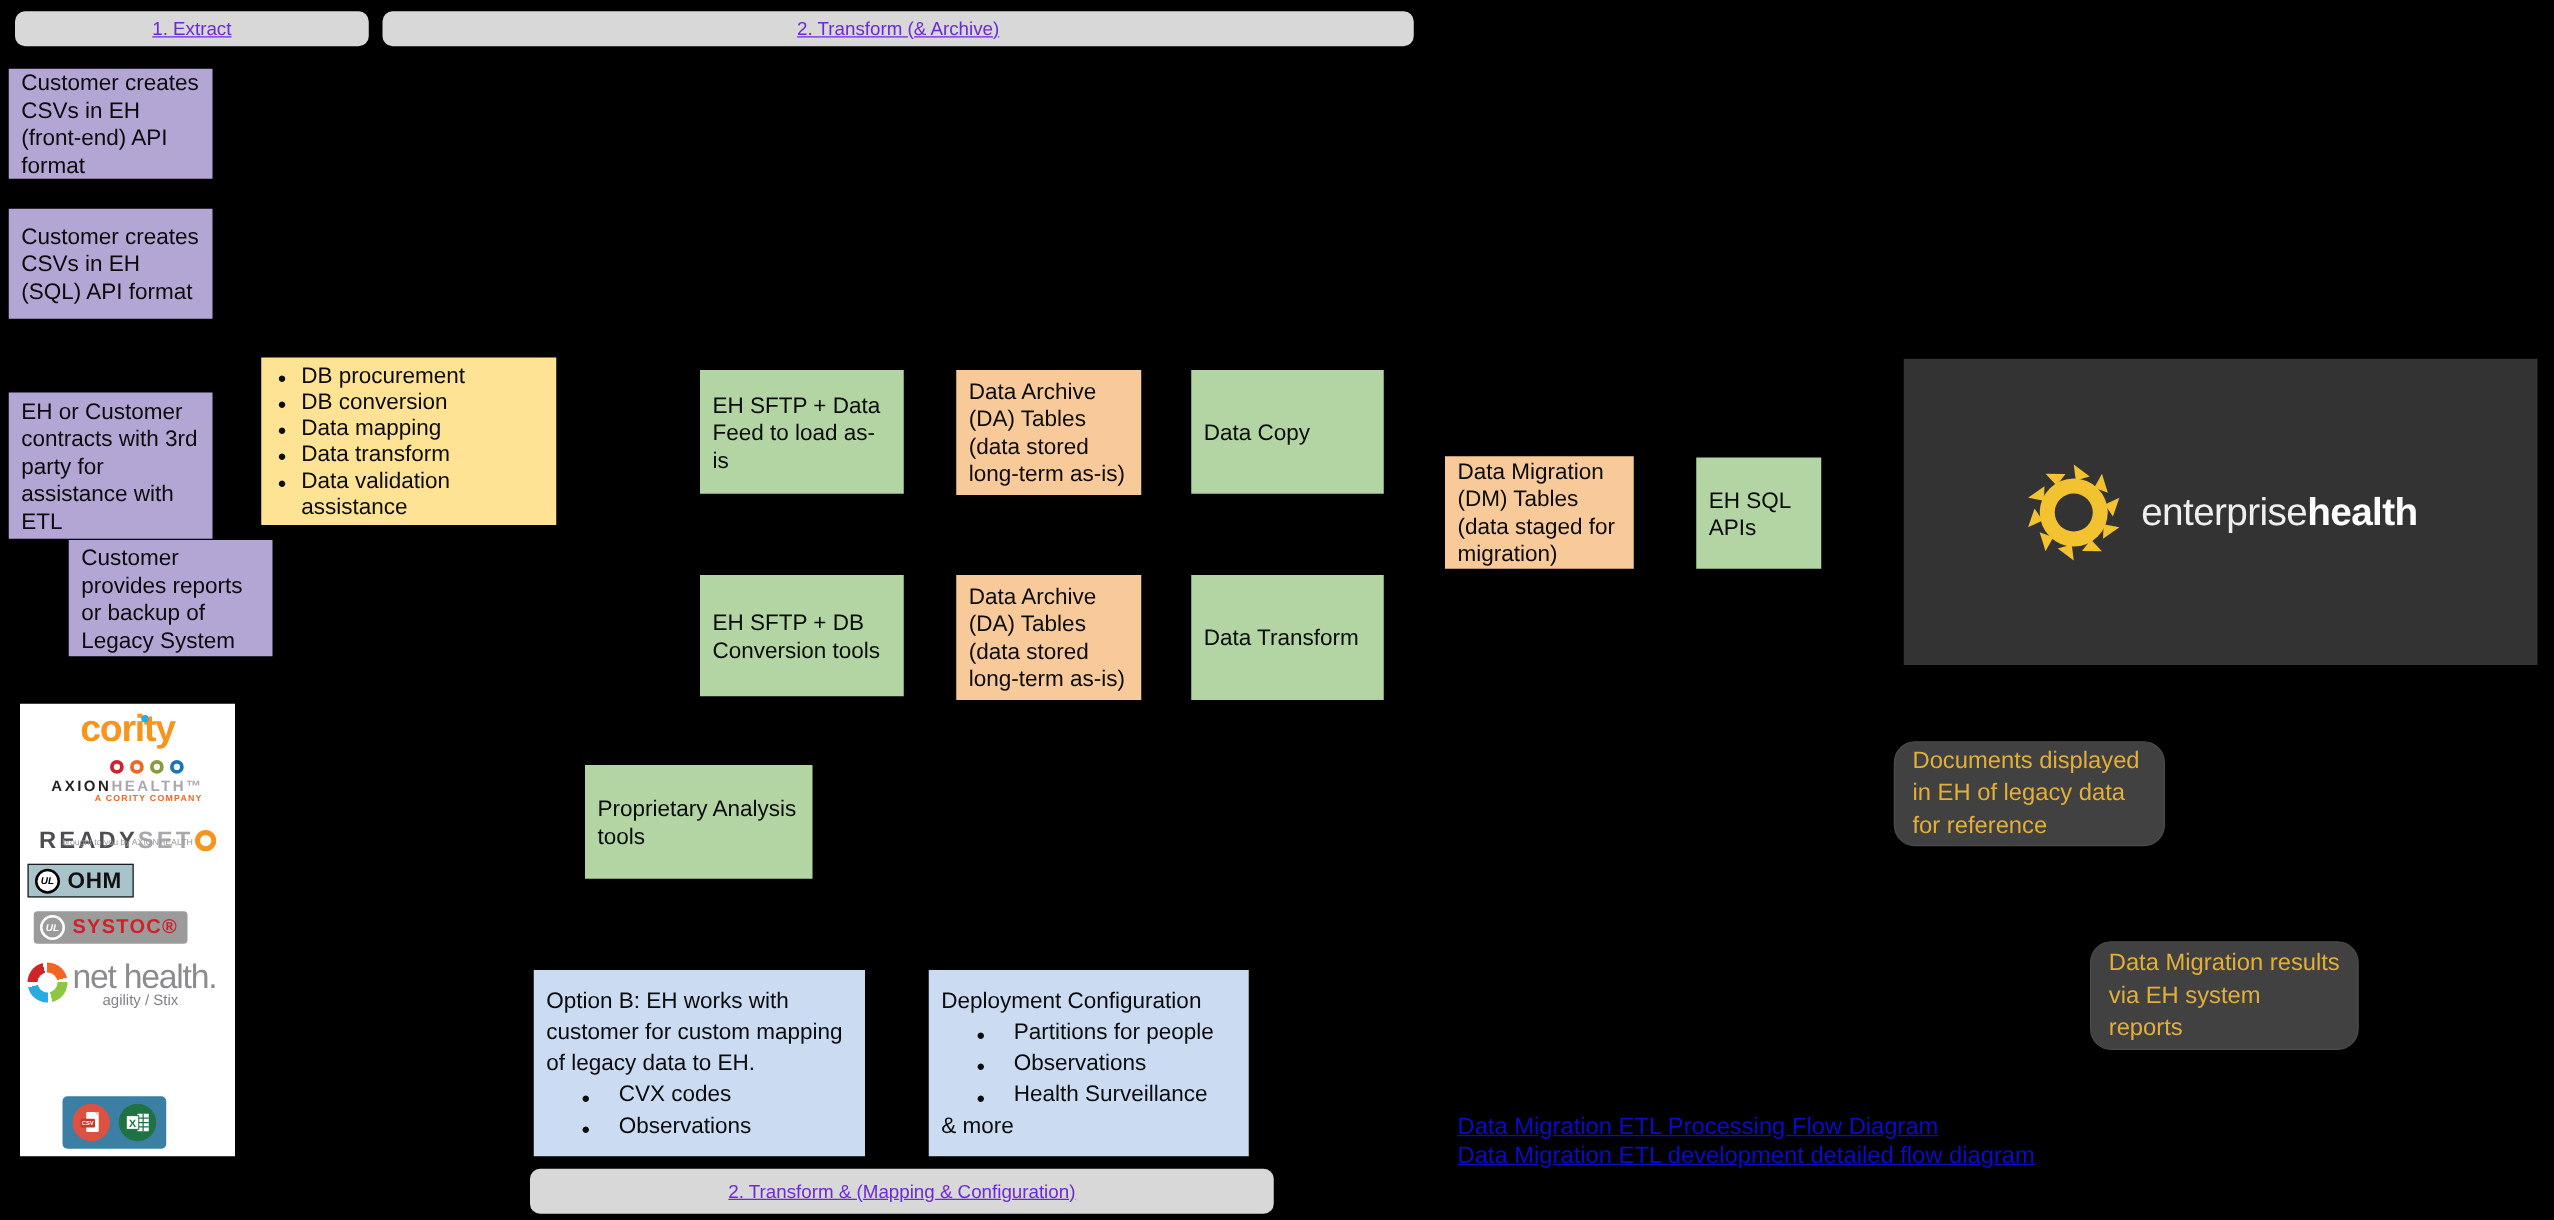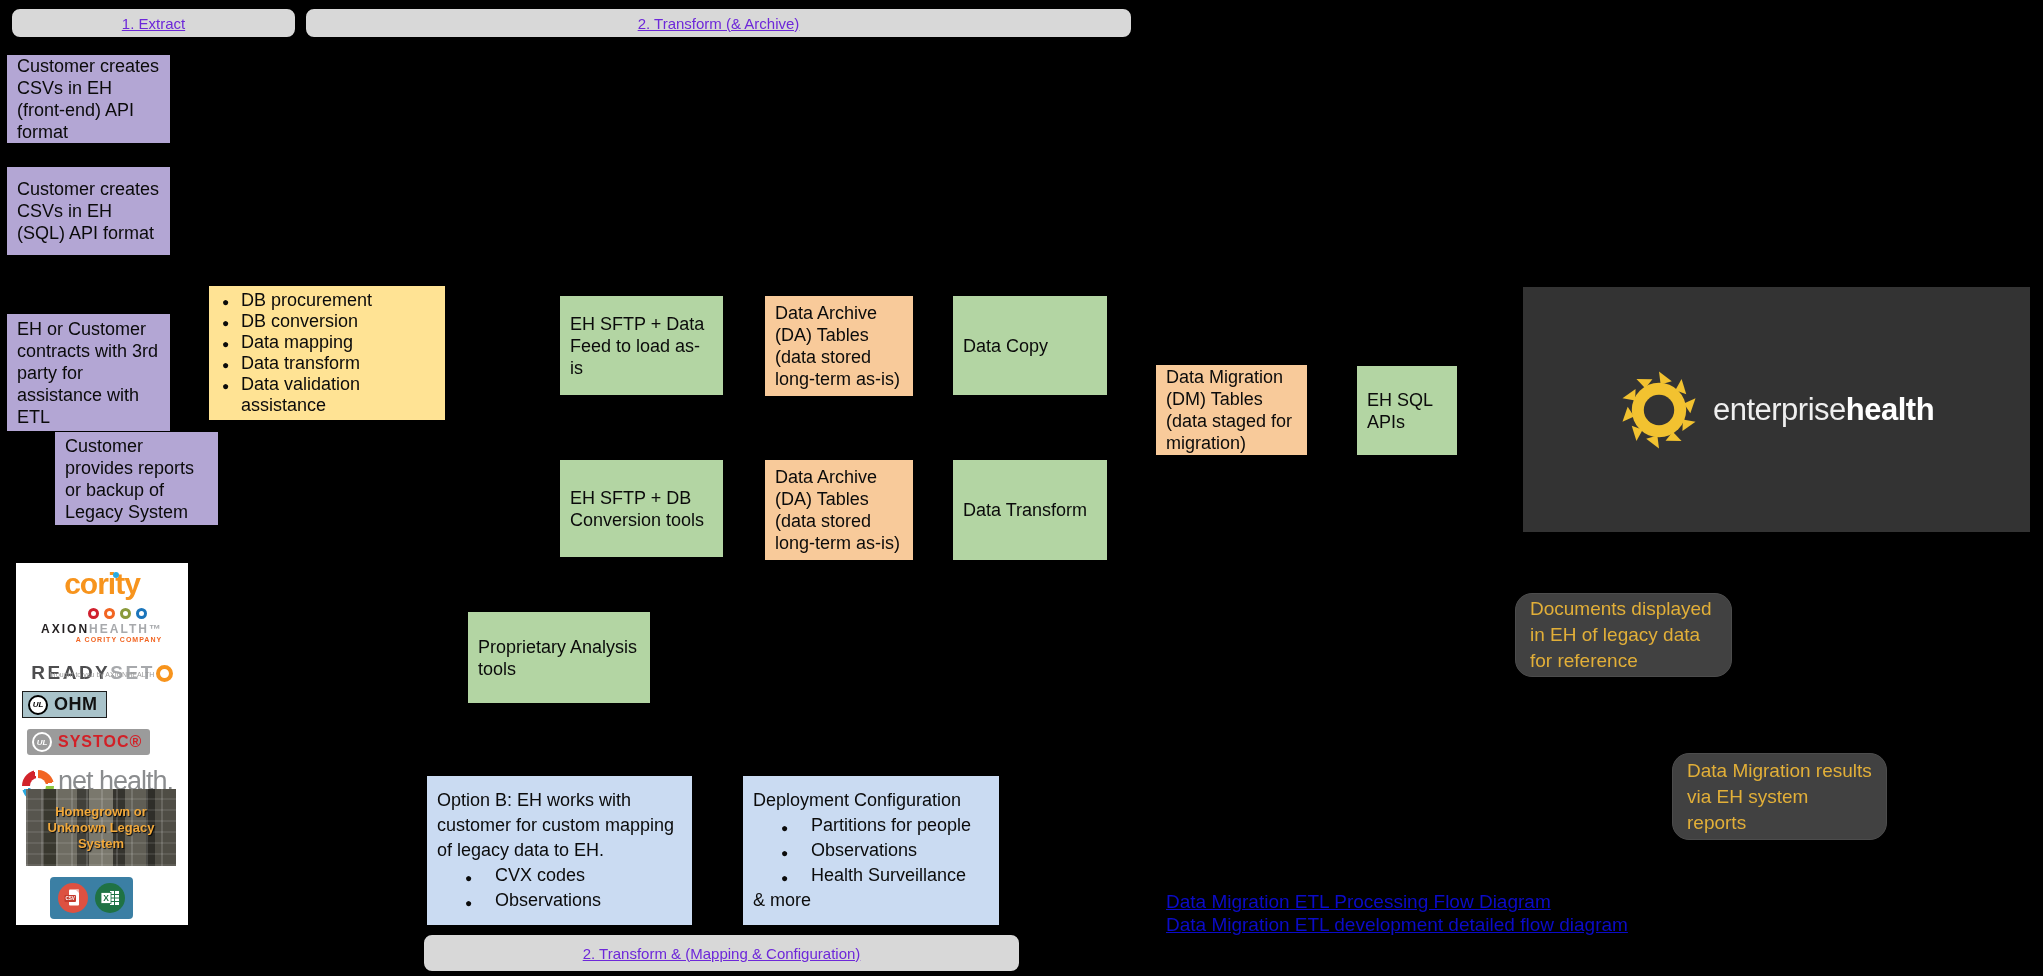--- a/index.html
+++ b/index.html
@@ -235,23 +235,20 @@
       <span class="systoc-text">SYSTOC®</span>
     </div>
 
     <div class="nh">
       <span class="nh-ring"></span>
       <span class="nh-hole"></span>
       <span class="nh-text">net health.</span>
       <span class="nh-sub">agility / Stix</span>
     </div>
 
-    <div class="homegrown">
-      <span>Homegrown or Unknown Legacy System</span>
-    </div>
 
     <div class="filebox">
       <svg width="30" height="30" viewBox="0 0 30 30">
         <circle cx="15" cy="15" r="15" fill="#dd5141"></circle>
         <rect x="11" y="6.5" width="10" height="16" rx="1" fill="#fff"></rect>
         <path d="M21 6.5 L21 10 L17.5 6.5 Z" fill="#f0b9b2"></path>
         <rect x="6.5" y="12" width="11.5" height="7" rx="1" fill="#c43b2e"></rect>
         <text x="12.2" y="17.2" font-family="Liberation Sans, sans-serif" font-size="4.6" font-weight="bold" fill="#fff" text-anchor="middle">CSV</text>
       </svg>
       <svg width="30" height="30" viewBox="0 0 30 30">

